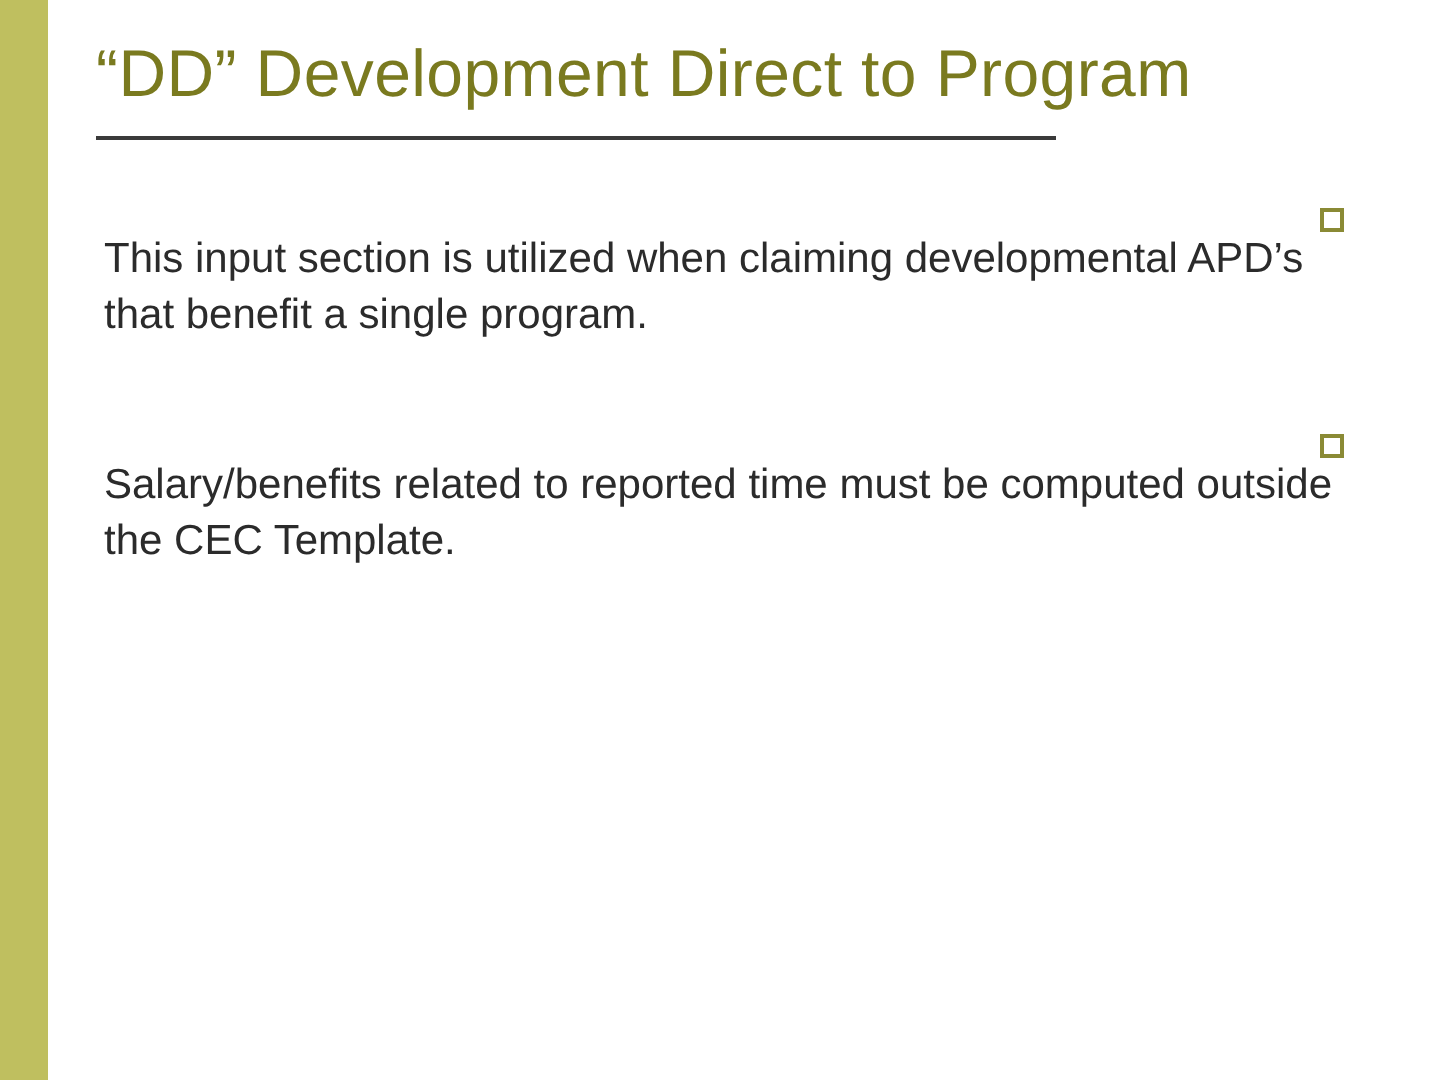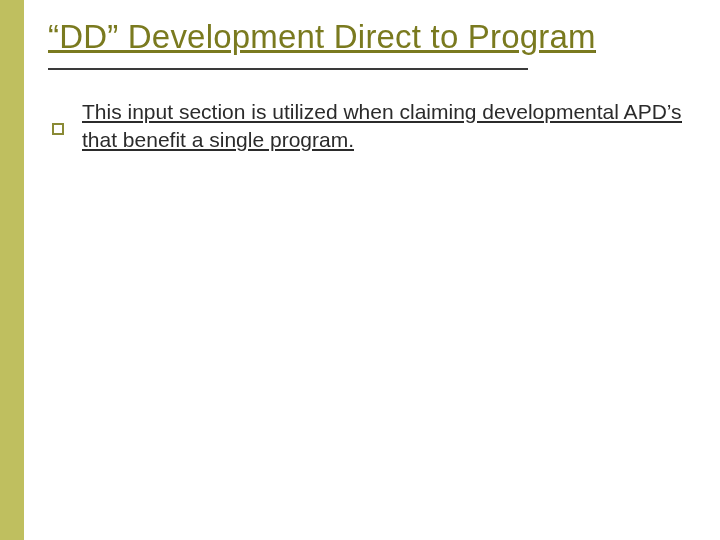--- a/index.html
+++ b/index.html
@@ -1,15 +1,15 @@
 <!DOCTYPE html>
 <html><head>
 <meta charset="utf-8">
 <style>
-  * { margin: 0; padding: 0; box-sizing: border-box; text-decoration: underline; }
+  * { margin: 0; padding: 0; box-sizing: border-box; }
   html, body { width: 720px; height: 540px; overflow: hidden; }
   body {
     background: #ffffff;
     font-family: Verdana, Geneva, sans-serif;
     position: relative;
   }
   .sidebar {
     position: absolute;
     left: 0;
     top: 0;
@@ -40,22 +40,23 @@
     width: 480px;
     margin-top: 2px;
     margin-bottom: 28px;
   }
   .bullets {
     list-style: none;
     padding-left: 4px;
   }
   .bullets li {
     display: flex;
-    align-items: center;
+    align-items: flex-end;
     margin-bottom: 38px;
+    flex-direction: column;
   }
   .bullet-icon {
     flex: 0 0 auto;
     width: 12px;
     height: 12px;
     border: 2px solid #8a8a35;
     margin-top: 6px;
     margin-right: 18px;
   }
   .bullet-text {
@@ -71,14 +72,18 @@
 <div class="sidebar"></div>
 
 <div class="slide">
   <h1 class="title">“DD” Development Direct to Program</h1>
   <hr class="title-rule">
   <ul class="bullets">
     <li>
       <span class="bullet-icon"></span>
       <span class="bullet-text">This input section is utilized when claiming developmental APD’s that benefit a single program.</span>
     </li>
+    <li>
+      <span class="bullet-icon"></span>
+      <span class="bullet-text">Salary/benefits related to reported time must be computed outside the CEC Template.</span>
+    </li>
   </ul>
 </div>
 
 </body></html>

